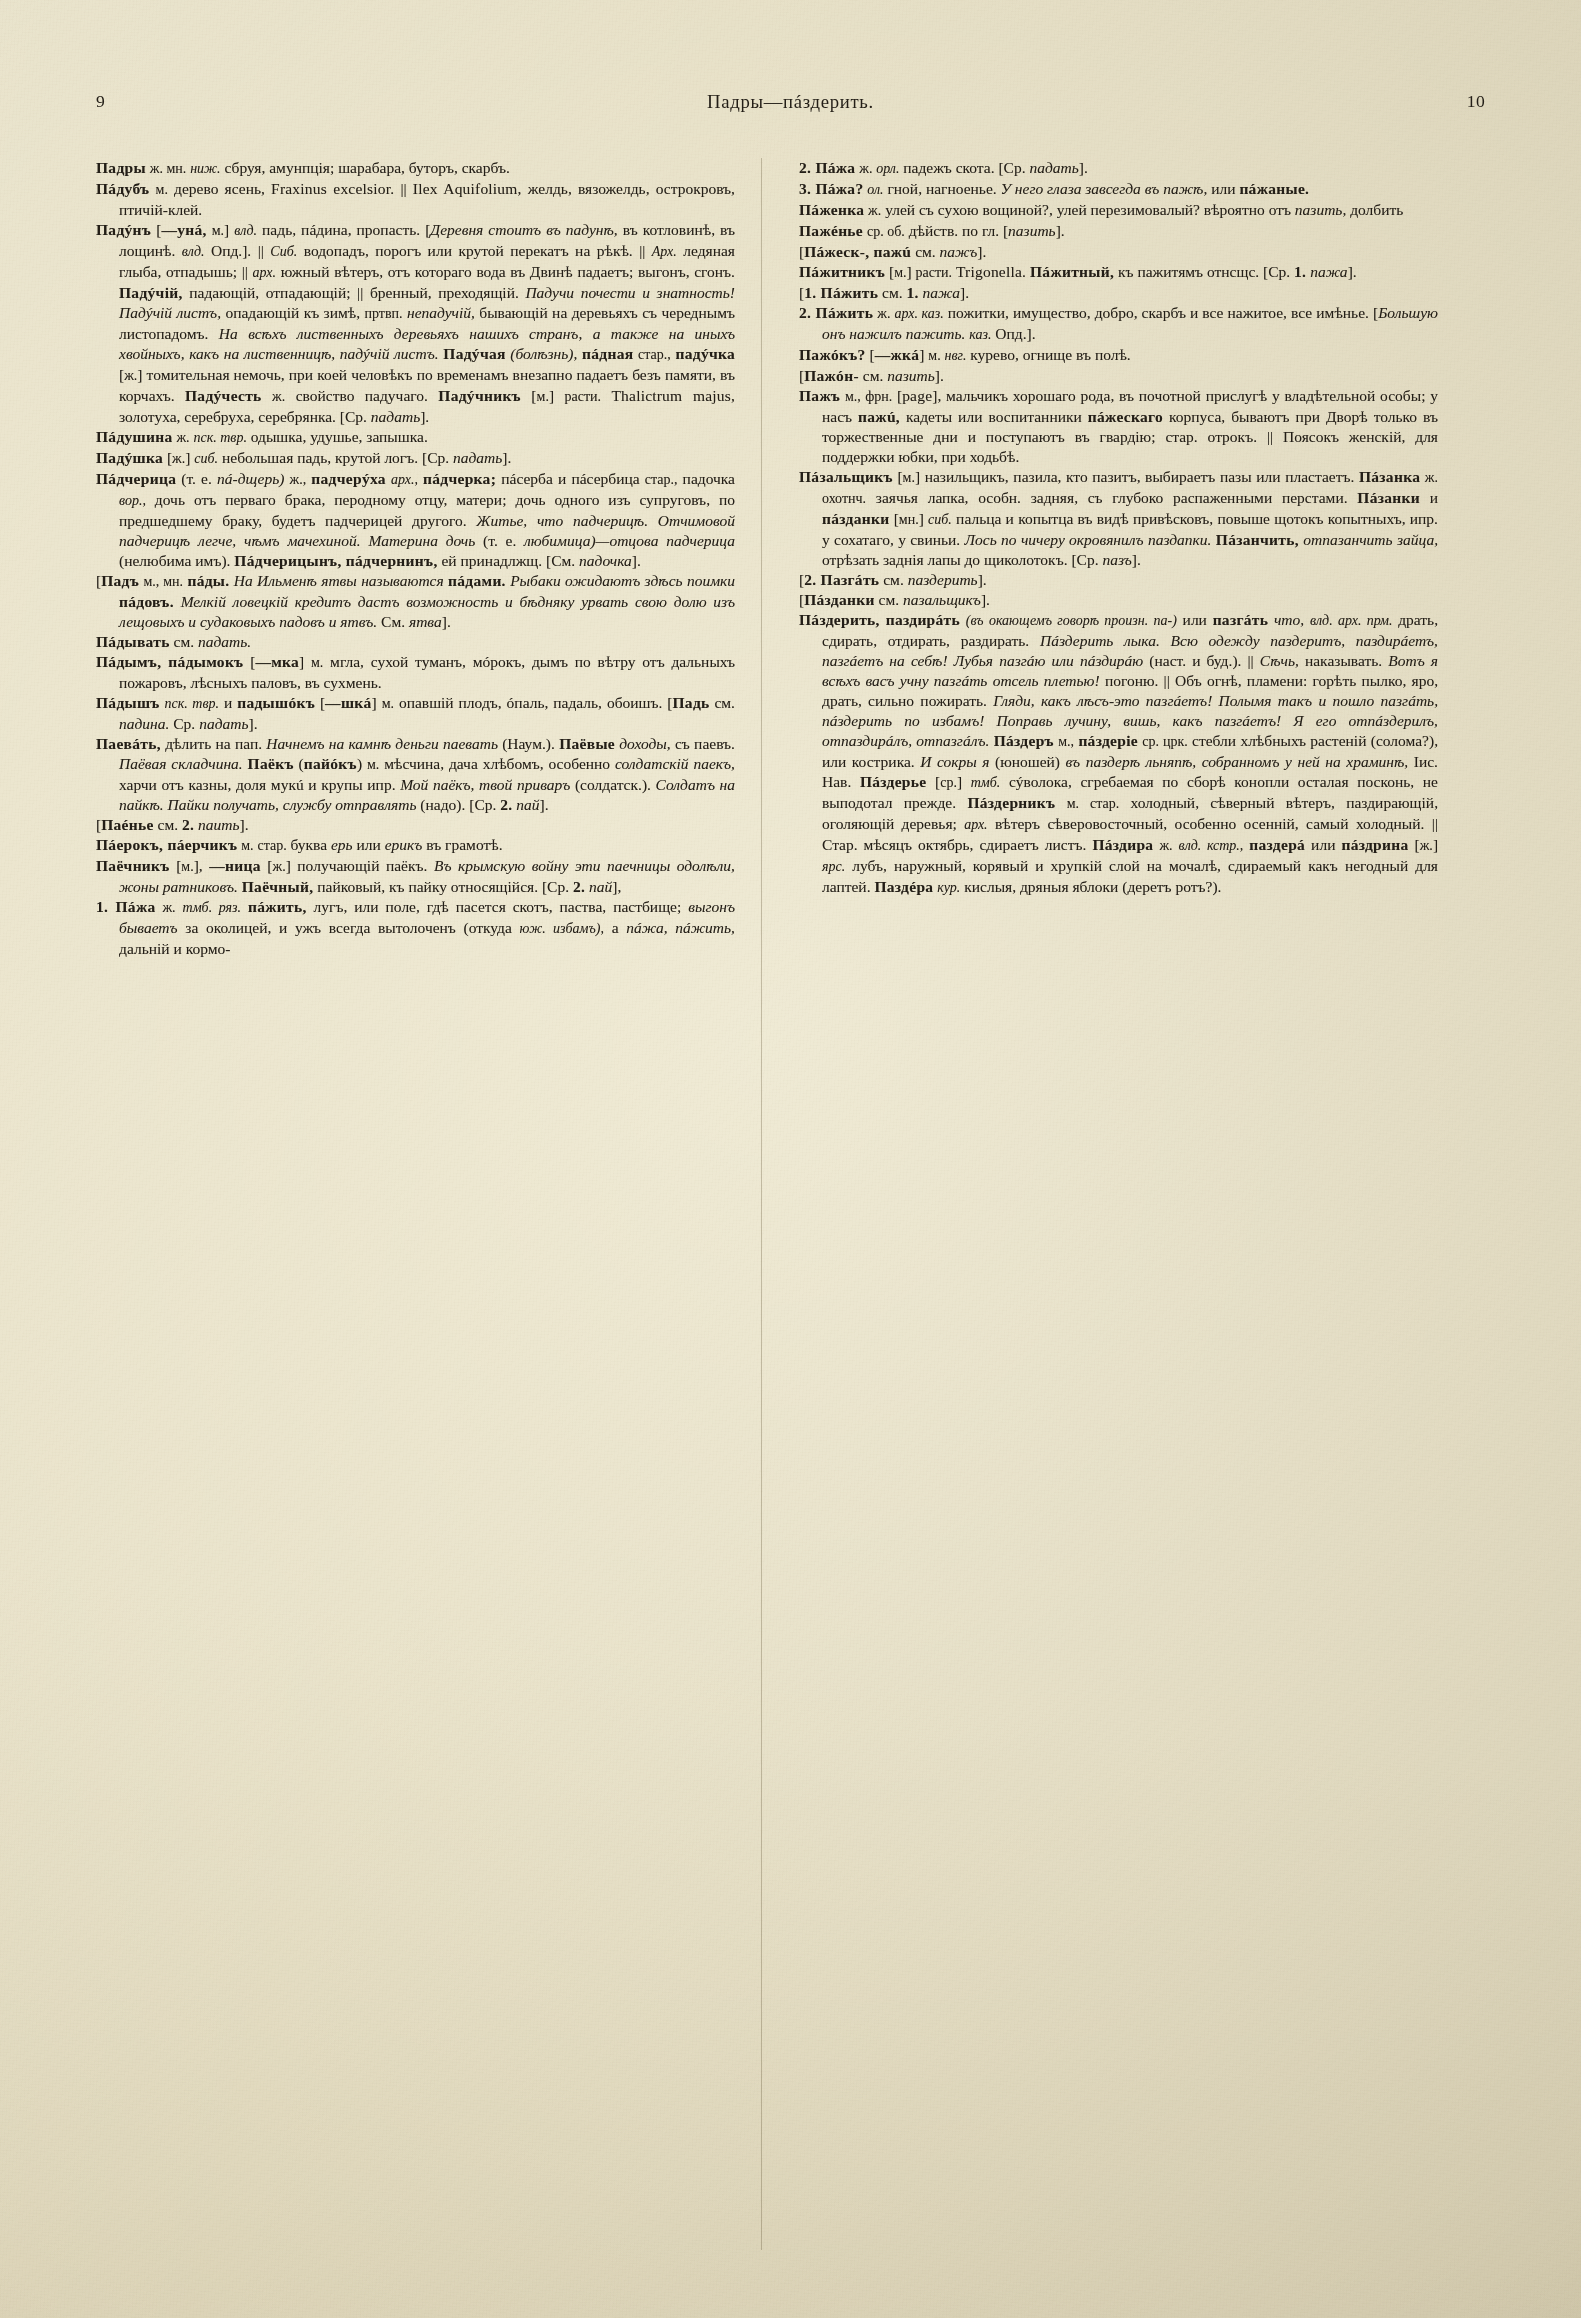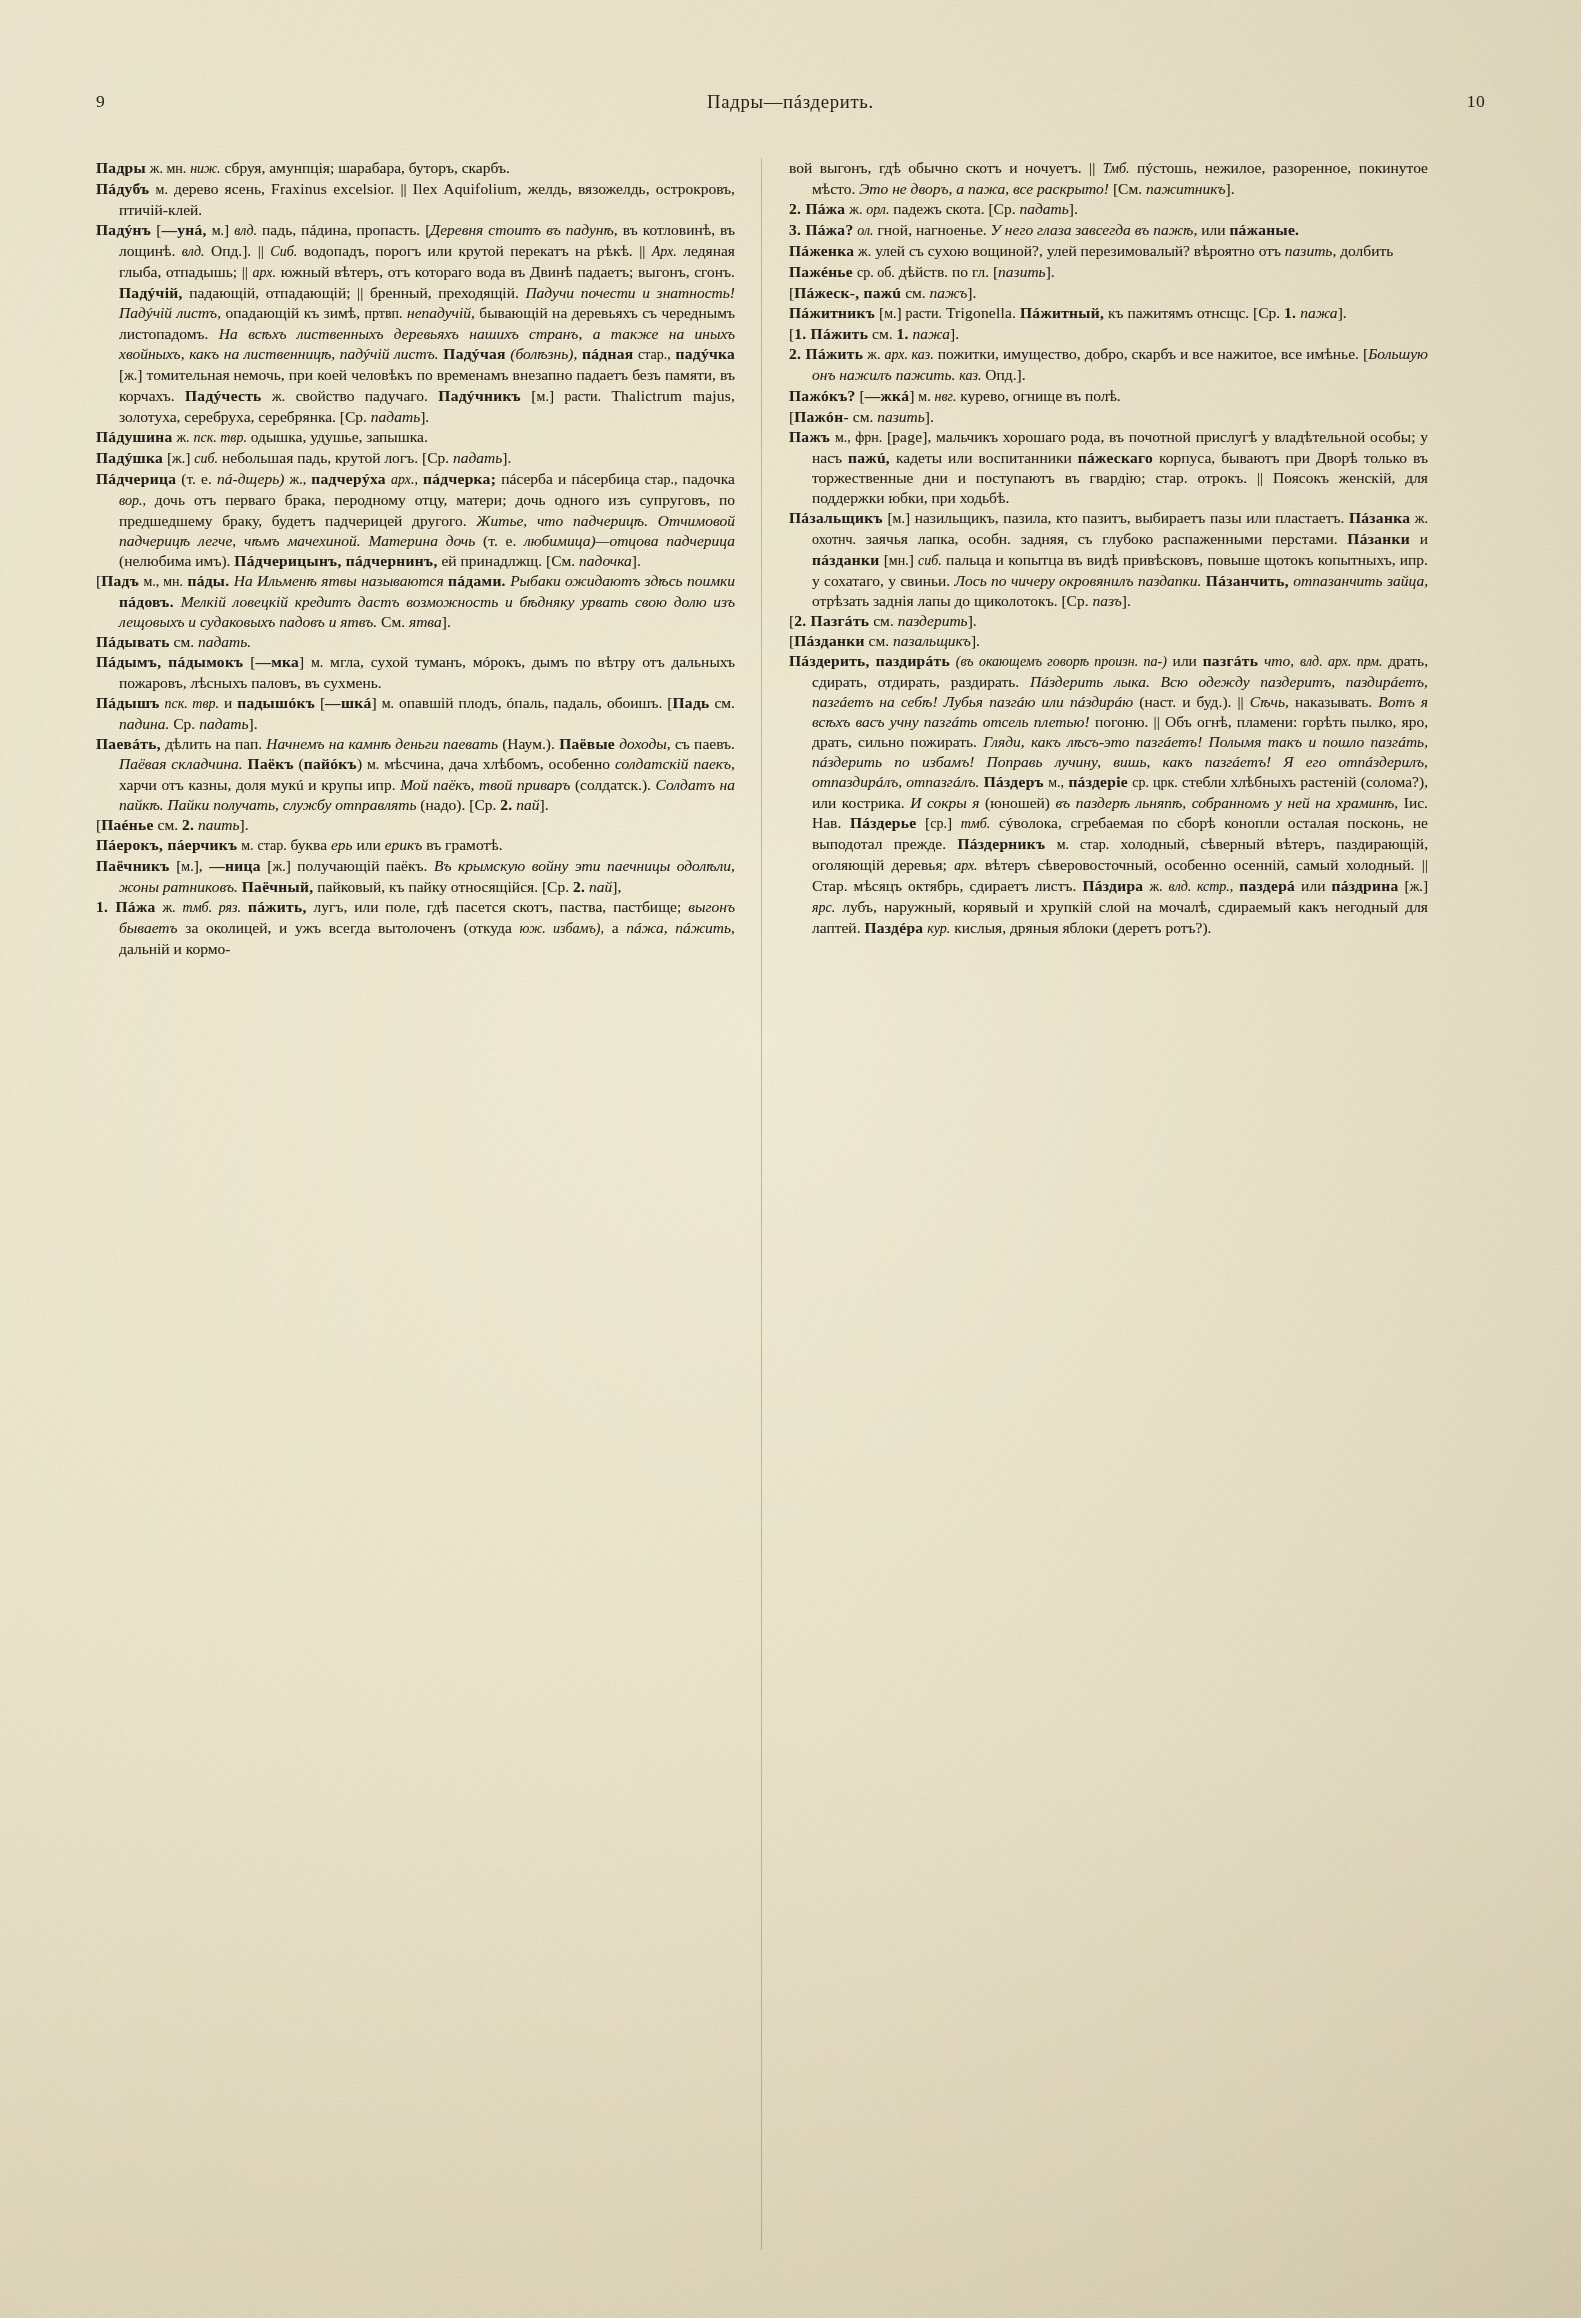--- a/index.html
+++ b/index.html
@@ -52,21 +52,21 @@
     left:0; right:0;
     text-align:center;
   }
 
   
   #columns {
     position:absolute;
     left:96px; top:158px;
     width:1390px; height:2092px;
     display:flex;
-    gap:0px;
+    gap:10px;
   }
   .col {
     width:639px;
     font-size:15.5px;
     line-height:20px;
     text-align:justify;
     text-justify:inter-word;
     hyphens:manual;
   }
   .col.left  { padding-right:26px; border-right:1.1px solid rgba(90,76,48,0.30); }
@@ -115,21 +115,20 @@
         <p class="entry"><b>Пáдывать</b> см. <i>падать.</i></p>
         <p class="entry"><b>Пáдымъ, пáдымокъ</b> [<b>—мка</b>] <span class="smu">м.</span> мгла, сухой туманъ, мóрокъ, дымъ по вѣтру отъ дальныхъ пожаровъ, лѣсныхъ паловъ, въ сухмень.</p>
         <p class="entry"><b>Пáдышъ</b> <span class="sm">пск. твр.</span> и <b>падышóкъ</b> [<b>—шкá</b>] <span class="smu">м.</span> опавшій плодъ, óпаль, падаль, обоишъ. [<b>Падь</b> см. <i>падина.</i> Ср. <i>падать</i>].</p>
         <p class="entry"><b>Паевáть,</b> дѣлить на пап. <i>Начнемъ на камнѣ деньги паевать</i> (Наум.). <b>Паёвые</b> <i>доходы,</i> съ паевъ. <i>Паёвая складчина.</i> <b>Паёкъ</b> (<b>пайóкъ</b>) <span class="smu">м.</span> мѣсчина, дача хлѣбомъ, особенно <i>солдатскій паекъ,</i> харчи отъ казны, доля мукú и крупы ипр. <i>Мой паёкъ, твой приваръ</i> (солдатск.). <i>Солдатъ на пайкѣ. Пайки получать, службу отправлять</i> (надо). [Ср. <b>2.</b> <i>пай</i>].</p>
         <p class="entry">[<b>Паéнье</b> см. <b>2.</b> <i>паить</i>].</p>
         <p class="entry"><b>Пáерокъ, пáерчикъ</b> <span class="smu">м.</span> <span class="smu">стар.</span> буква <i>ерь</i> или <i>ерикъ</i> въ грамотѣ.</p>
         <p class="entry"><b>Паёчникъ</b> [<span class="smu">м.</span>], <b>—ница</b> [<span class="smu">ж.</span>] получающій паёкъ. <i>Въ крымскую войну эти паечницы одолѣли, жоны ратниковъ.</i> <b>Паёчный,</b> пайковый, къ пайку относящійся. [Ср. <b>2.</b> <i>пай</i>],</p>
         <p class="entry"><b>1. Пáжа</b> <span class="smu">ж.</span> <span class="sm">тмб. ряз.</span> <b>пáжить,</b> лугъ, или поле, гдѣ пасется скотъ, паства, пастбище; <i>выгонъ бываетъ</i> за околицей, и ужъ всегда вытолоченъ (откуда <span class="sm">юж. избамъ),</span> а <i>пáжа, пáжить,</i> дальній и кормо-</p>
       </div>
     <div class="col right" id="col-right">
-        <p class="entry">вой выгонъ, гдѣ обычно скотъ и ночуетъ. || <span class="sm">Тмб.</span> пýстошь, нежилое, разоренное, покинутое мѣсто. <i>Это не дворъ, а пажа, все раскрыто!</i> [См. <i>пажитникъ</i>].</p>
         <p class="entry"><b>2. Пáжа</b> <span class="smu">ж.</span> <span class="sm">орл.</span> падежъ скота. [Ср. <i>падать</i>].</p>
         <p class="entry"><b>3. Пáжа?</b> <span class="sm">ол.</span> гной, нагноенье. <i>У него глаза завсегда въ пажѣ,</i> или <b>пáжаные.</b></p>
         <p class="entry"><b>Пáженка</b> <span class="smu">ж.</span> улей съ сухою вощиной?, улей перезимовалый? вѣроятно отъ <i>пазить,</i> долбить</p>
         <p class="entry"><b>Пажéнье</b> <span class="smu">ср. об.</span> дѣйств. по гл. [<i>пазить</i>].</p>
         <p class="entry">[<b>Пáжеск-, пажú</b> см. <i>пажъ</i>].</p>
         <p class="entry"><b>Пáжитникъ</b> [<span class="smu">м.</span>] <span class="smu">расти.</span> <span class="lat">Trigonella.</span> <b>Пáжитный,</b> къ пажитямъ отнсщс. [Ср. <b>1.</b> <i>пажа</i>].</p>
         <p class="entry">[<b>1. Пáжить</b> см. <b>1.</b> <i>пажа</i>].</p>
         <p class="entry"><b>2. Пáжить</b> <span class="smu">ж.</span> <span class="sm">арх. каз.</span> пожитки, имущество, добро, скарбъ и все нажитое, все имѣнье. [<i>Большую онъ нажилъ пажить.</i> <span class="sm">каз.</span> Опд.].</p>
         <p class="entry"><b>Пажóкъ?</b> [<b>—жкá</b>] <span class="smu">м.</span> <span class="sm">нвг.</span> курево, огнище въ полѣ.</p>
         <p class="entry">[<b>Пажóн-</b> см. <i>пазить</i>].</p>

